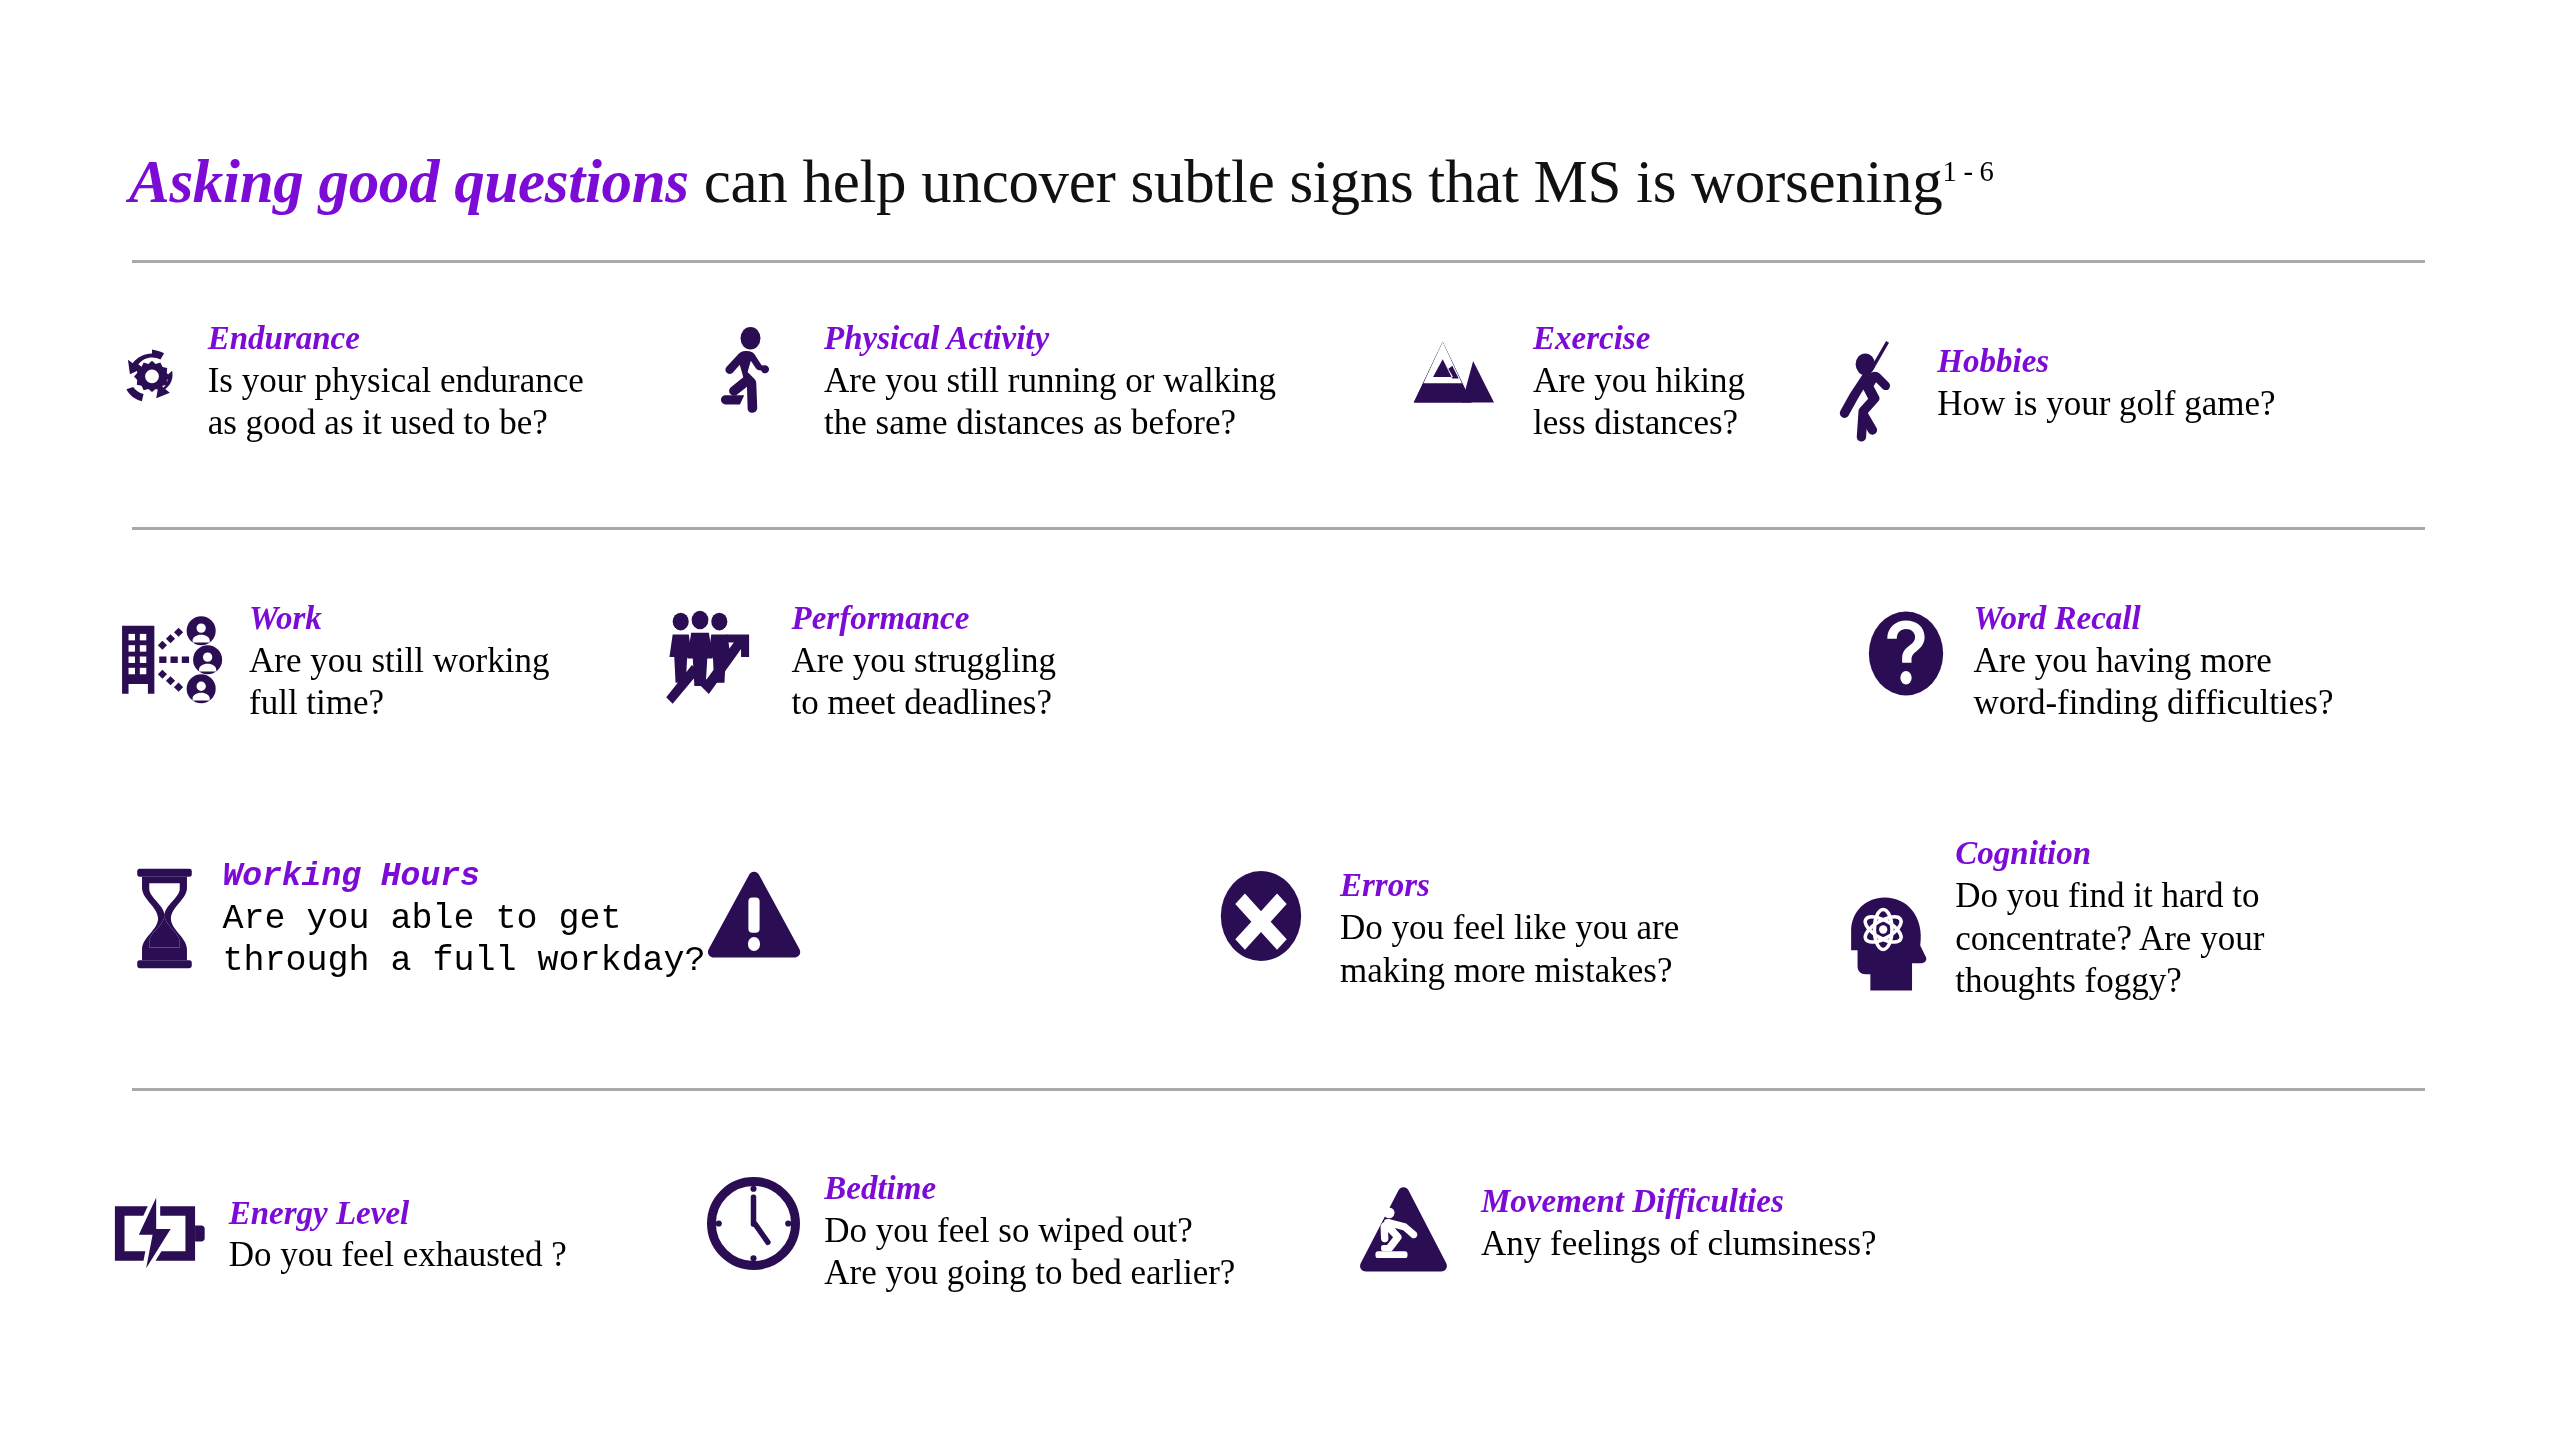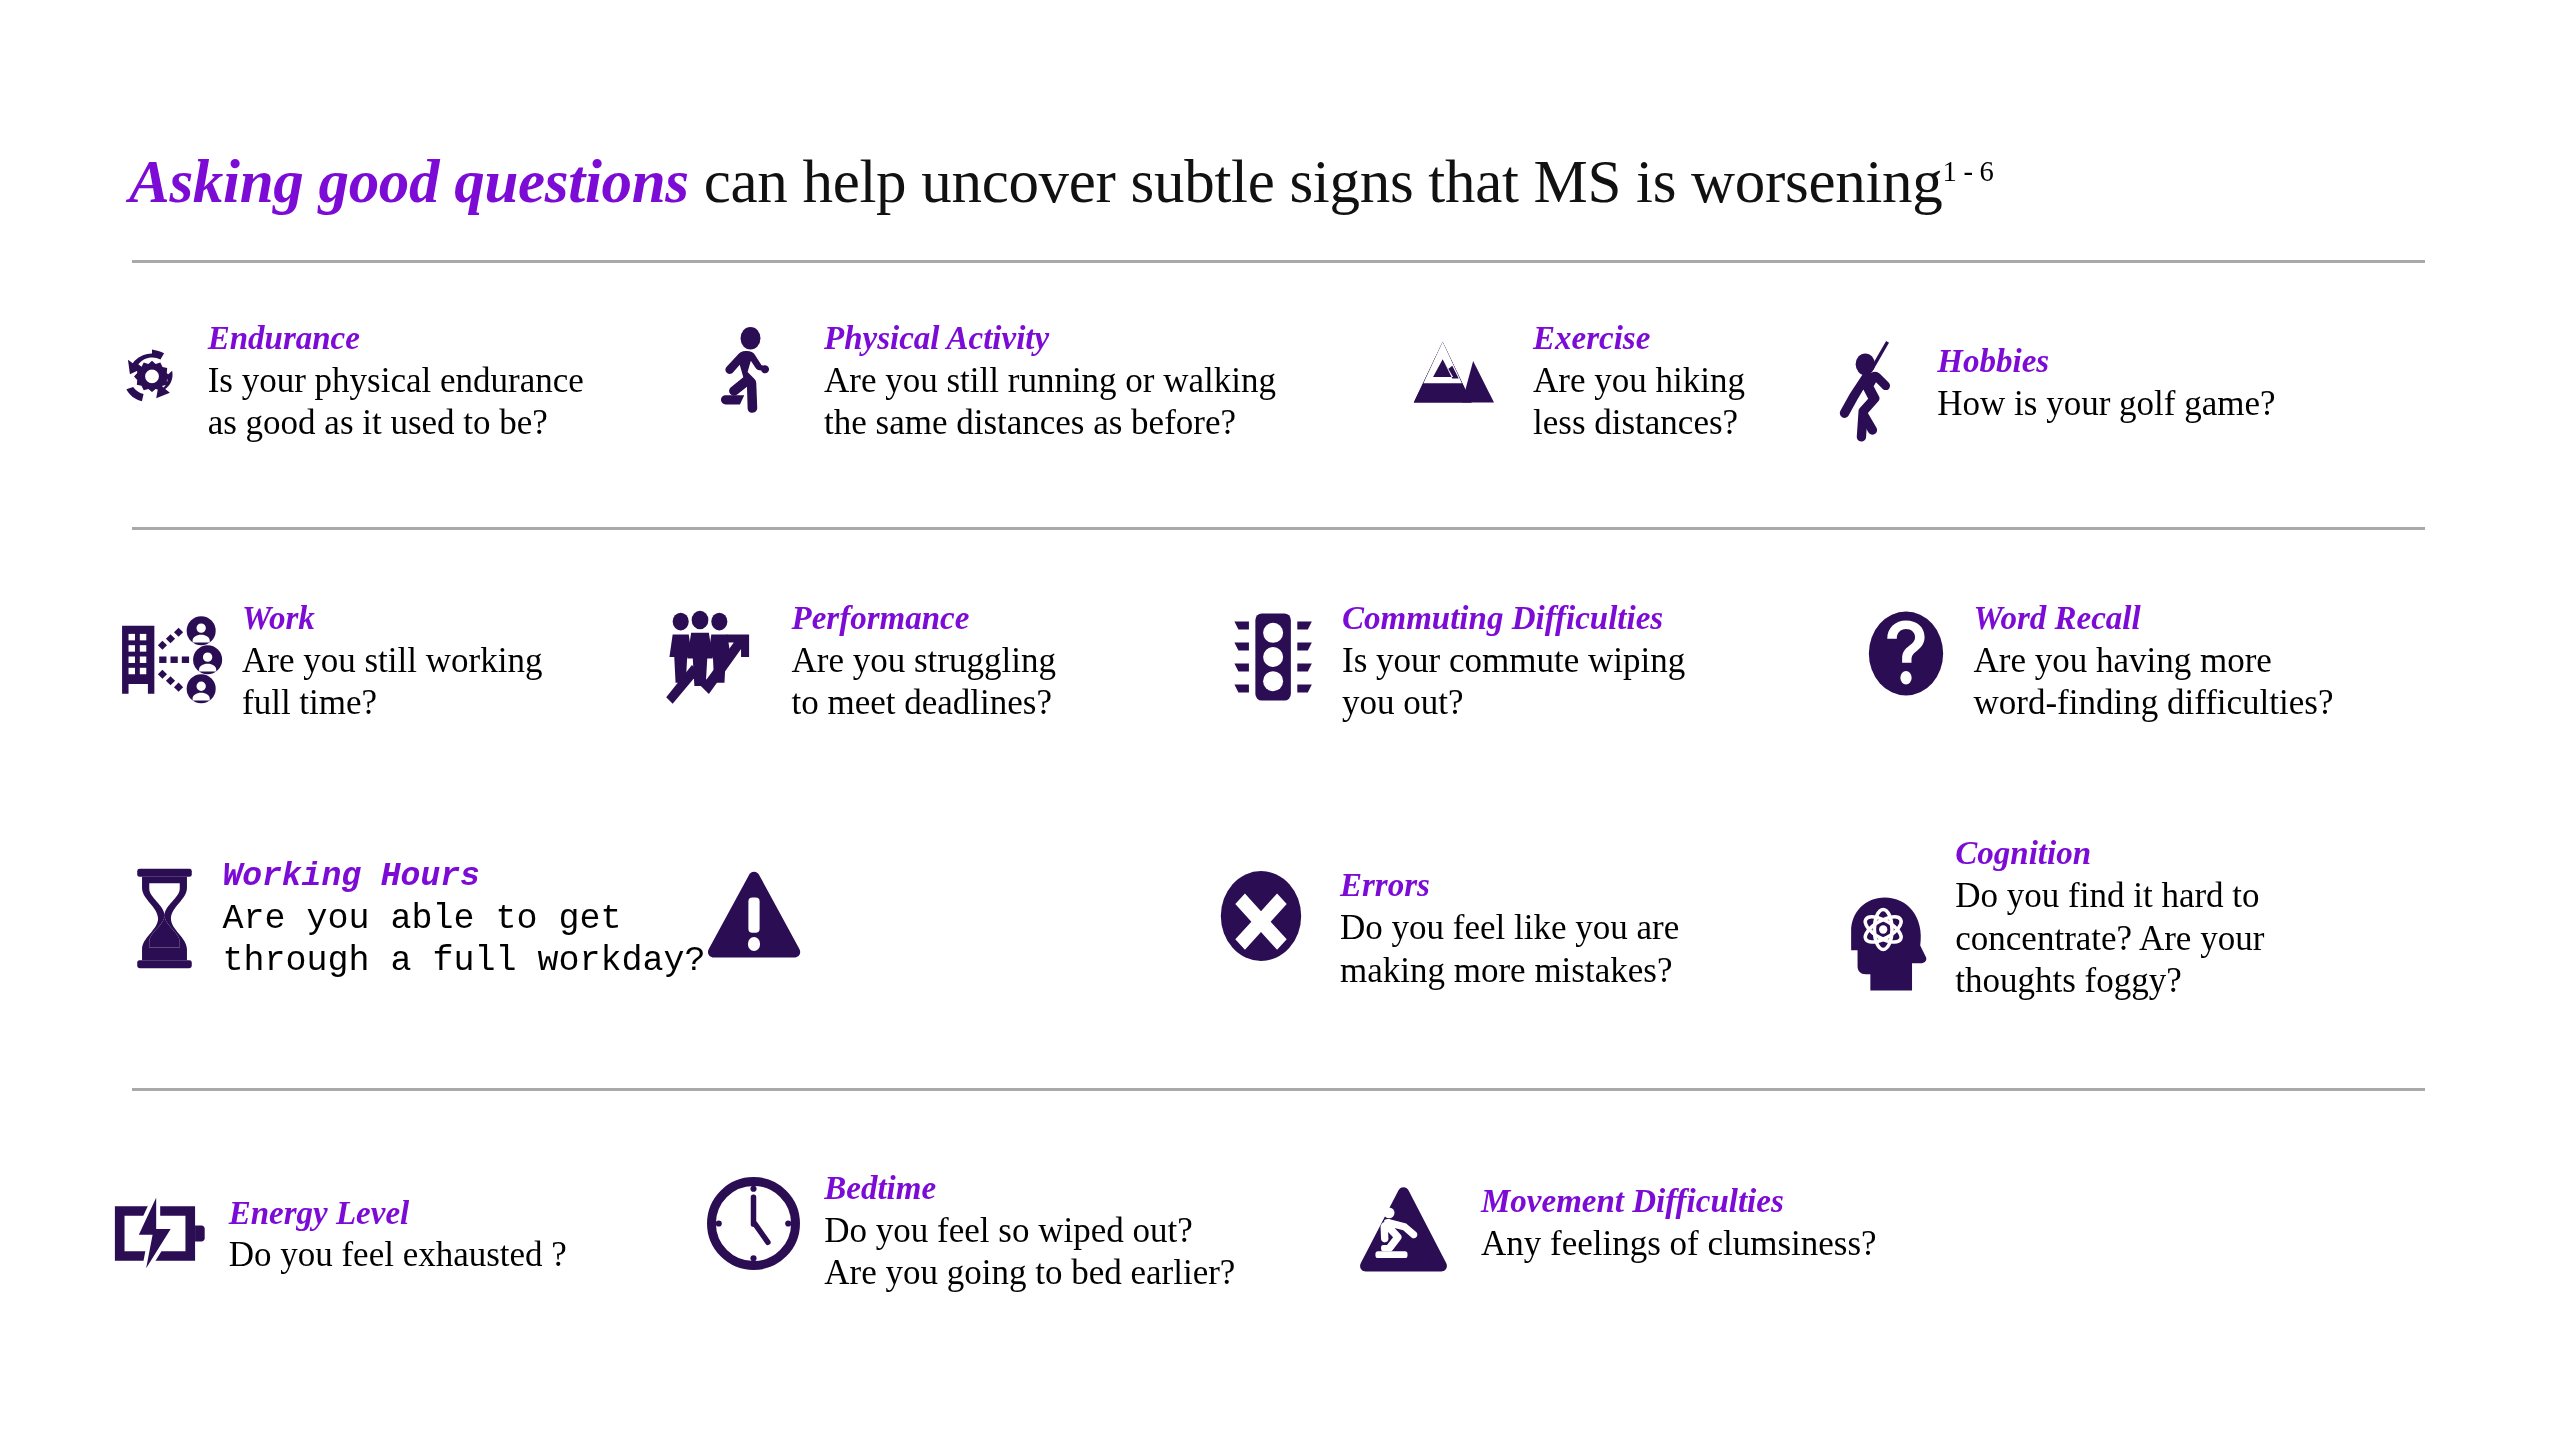--- a/index.html
+++ b/index.html
@@ -207,21 +207,21 @@
             <path d="M58 23a9 9 0 1 1 0 18 9 9 0 0 1 0-18z"></path>
             <path d="M58 27.5a2.9 2.9 0 1 1 0 5.8 2.9 2.9 0 0 1 0-5.8z M58 34.5c3 0 5.3 1.6 5.3 3.4v1.4H52.7v-1.4c0-1.8 2.3-3.4 5.3-3.4z" fill="#ffffff"></path>
           </g>
           <g>
             <path d="M54 41a9 9 0 1 1 0 18 9 9 0 0 1 0-18z"></path>
             <path d="M54 45.5a2.9 2.9 0 1 1 0 5.8 2.9 2.9 0 0 1 0-5.8z M54 52.5c3 0 5.3 1.6 5.3 3.4v1.4h-10.6v-1.4c0-1.8 2.3-3.4 5.3-3.4z" fill="#ffffff"></path>
           </g>
         </g>
       </svg>
     </div>
-    <div class="txt-wrap" style="margin-left:11px;">
+    <div class="txt-wrap" style="margin-left:18px;">
       <div class="cat">Work</div>
       <div class="q">Are you still working
 full time?</div>
     </div>
   </div>
 
   <div class="item" style="left:660px; top:602px;">
     <div class="icon-wrap" style="width:109px;height:109px;">
       <svg width="103" height="100" viewBox="0 0 64 62">
         <g class="ic">
@@ -235,39 +235,20 @@
         </g>
       </svg>
     </div>
     <div class="txt-wrap" style="margin-left:22.5px;">
       <div class="cat">Performance</div>
       <div class="q">Are you struggling
 to meet deadlines?</div>
     </div>
   </div>
 
-  <div class="item" style="left:1217px; top:602px;">
-    <div class="icon-wrap" style="width:109px;height:109px;">
-      <svg width="97" height="100" viewBox="0 0 60 62">
-        <g class="ic">
-          <rect x="20" y="4" width="22" height="54" rx="4"></rect>
-          <circle cx="31" cy="16" r="6.2" fill="#ffffff"></circle>
-          <circle cx="31" cy="31" r="6.2" fill="#ffffff"></circle>
-          <circle cx="31" cy="46" r="6.2" fill="#ffffff"></circle>
-          <path d="M16 9h-9l2.5 5h6.5z M16 22h-9l2.5 5h6.5z M16 35h-9l2.5 5h6.5z M16 48h-9l2.5 5h6.5z"></path>
-          <path d="M46 9h9l-2.5 5H46z M46 22h9l-2.5 5H46z M46 35h9l-2.5 5H46z M46 48h9l-2.5 5H46z"></path>
-        </g>
-      </svg>
-    </div>
-    <div class="txt-wrap" style="margin-left:16px;">
-      <div class="cat">Commuting Difficulties</div>
-      <div class="q">Is your commute wiping
-you out?</div>
-    </div>
-  </div>
 
   <div class="item" style="left:1861px; top:602px;">
     <div class="icon-wrap" style="width:90px;height:103px;">
       <svg width="84" height="97" viewBox="0 0 52 60">
         <g>
           <ellipse cx="26" cy="30" rx="23" ry="26" class="ic"></ellipse>
           <path d="M26 9.5c-6.6 0-11.6 4.6-11.6 11.3h5.9c0-3.6 2.3-6 5.7-6 3.2 0 5.6 2 5.6 5 0 2.2-1 3.5-3.4 5.3-3.2 2.4-4.6 4.4-4.6 8v2.6h5.8v-1.9c0-2.3.9-3.6 3.3-5.4 3.3-2.5 4.8-4.9 4.8-8.7 0-6.2-4.9-10.2-11.5-10.2z" fill="#ffffff"></path>
           <ellipse cx="26" cy="45" rx="3.5" ry="4.2" fill="#ffffff"></ellipse>
         </g>
       </svg>

